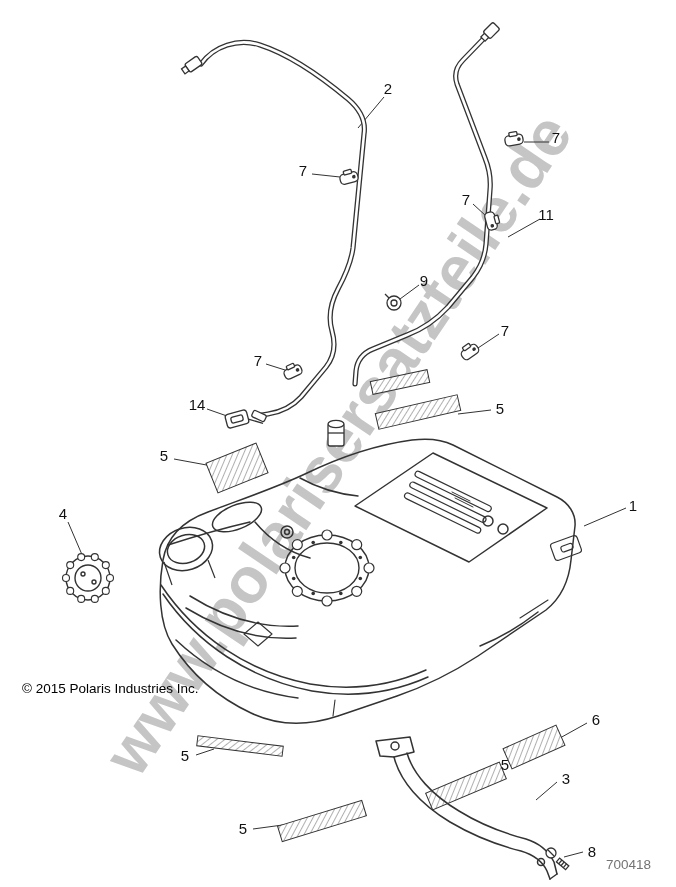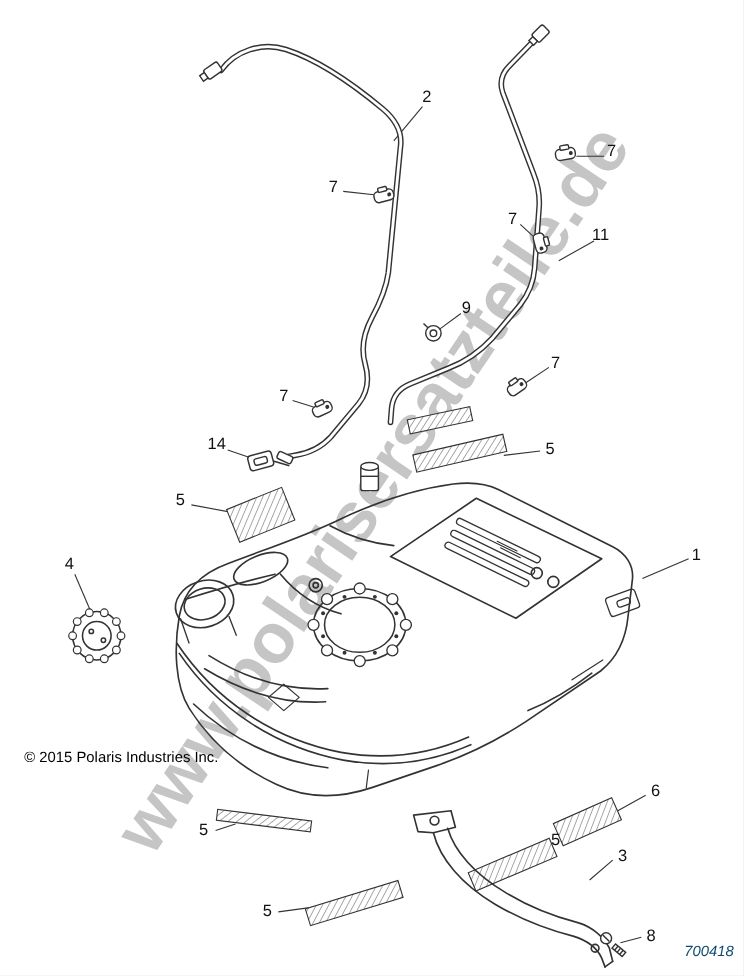--- a/index.html
+++ b/index.html
@@ -16,21 +16,21 @@
   }
   svg.art{position:absolute;left:0;top:0;z-index:2;}
   .callout{
     position:absolute;transform:translate(-50%,-50%);
     font-size:15px;color:#111;z-index:3;line-height:1;
   }
   .copyright{
     position:absolute;left:22px;top:681px;font-size:13.5px;color:#000;z-index:3;
   }
   .part-number{
-    position:absolute;left:622px;top:857px;font-size:13.5px;color:#0c4a6e;z-index:3;font-style:italic;
+    position:absolute;left:606px;top:857px;font-size:13.5px;color:#737373;z-index:3;
   }
 </style>
 </head>
 <body>
 
 <div class="stage">
 
   <div class="watermark">www.polarisersatzteile.de</div>
 
   <svg class="art" width="676" height="887" viewBox="0 0 676 887" xmlns="http://www.w3.org/2000/svg">

